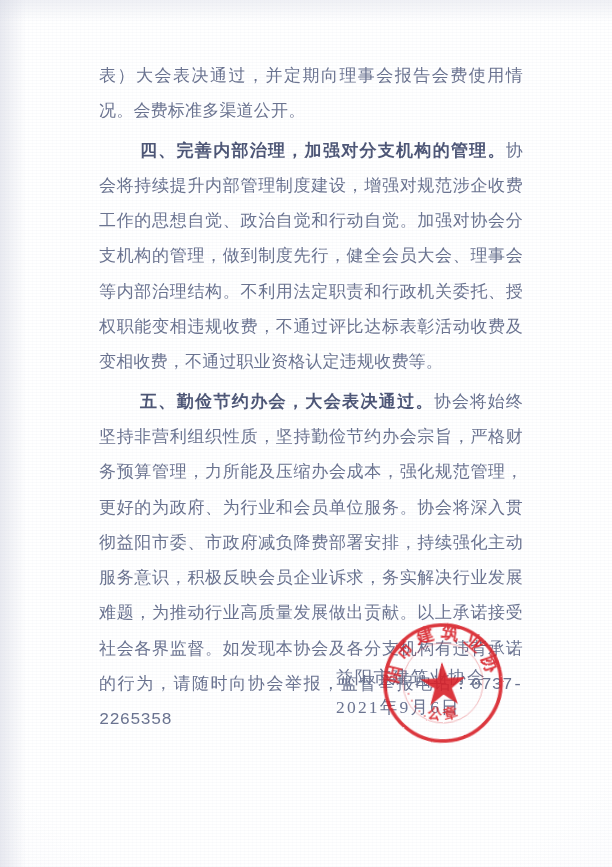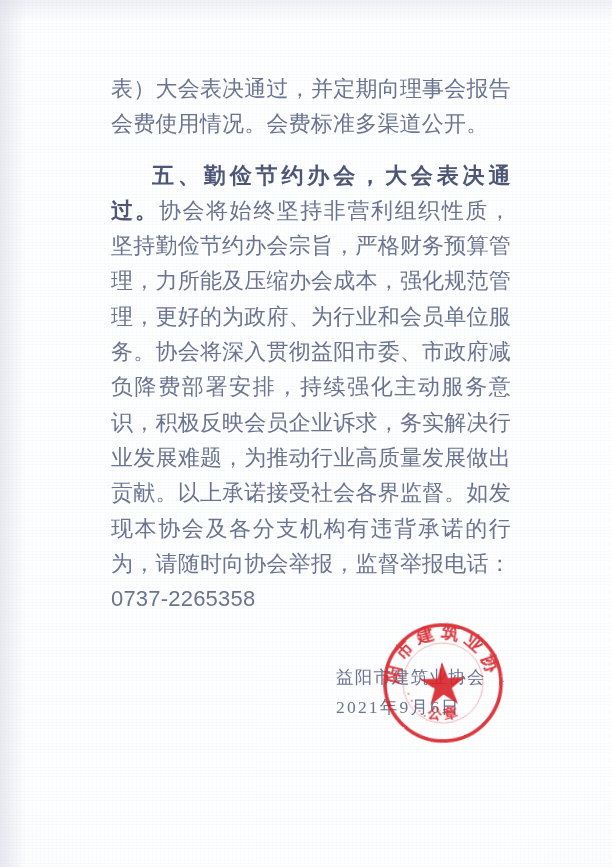--- a/index.html
+++ b/index.html
@@ -48,29 +48,29 @@
     pointer-events: none;
   }
 
   #body-text {
     position: absolute;
     left: 95px;
     top: 55px;
     width: 432px;
   }
   .para {
-    margin: 16px;
+    margin: 4px;
     color: #6a7390;
-    font-size: 22px;
+    font-size: 17px;
     line-height: 35.3px;
     letter-spacing: 0.2px;
     text-align: justify;
     text-align-last: left;
     text-justify: inter-character;
-    font-family: Liberation Sans, sans-serif;
+    font-family: Liberation Mono, monospace;
   }
   .para.indent {
     text-indent: 41px;
   }
   .para + .para {
     margin-top: 0;
   }
   .lead {
     font-weight: bold;
     color: #4d5676;
@@ -116,20 +116,21 @@
 
   <div id="paper-bg"></div>
   <div id="paper-noise"></div>
   <div id="edge-shade-left"></div>
   <div id="edge-shade-top"></div>
 
   <div id="body-text">
 
     <p class="para"><span>表）大会表决通过，并定期向理事会报告会费使用情况。会费标准多渠道公开。</span></p>
 
+    <p class="para indent"><span class="lead">四、完善内部治理，加强对分支机构的管理。</span><span>协会将持续提升内部管理制度建设，增强对规范涉企收费工作的思想自觉、政治自觉和行动自觉。加强对协会分支机构的管理，做到制度先行，健全会员大会、理事会等内部治理结构。不利用法定职责和行政机关委托、授权职能变相违规收费，不通过评比达标表彰活动收费及变相收费，不通过职业资格认定违规收费等。</span></p>
 
     <p class="para indent"><span class="lead">五、勤俭节约办会，大会表决通过。</span><span>协会将始终坚持非营利组织性质，坚持勤俭节约办会宗旨，严格财务预算管理，力所能及压缩办会成本，强化规范管理，更好的为政府、为行业和会员单位服务。协会将深入贯彻益阳市委、市政府减负降费部署安排，持续强化主动服务意识，积极反映会员企业诉求，务实解决行业发展难题，为推动行业高质量发展做出贡献。以上承诺接受社会各界监督。如发现本协会及各分支机构有违背承诺的行为，请随时向协会举报，监督举报电话：0737-2265358</span></p>
 
   </div>
 
   <div id="sign-block">
     <p class="sign-line">益阳市建筑业协会</p>
     <p class="sign-line date">2021年9月6日</p>
   </div>
 

